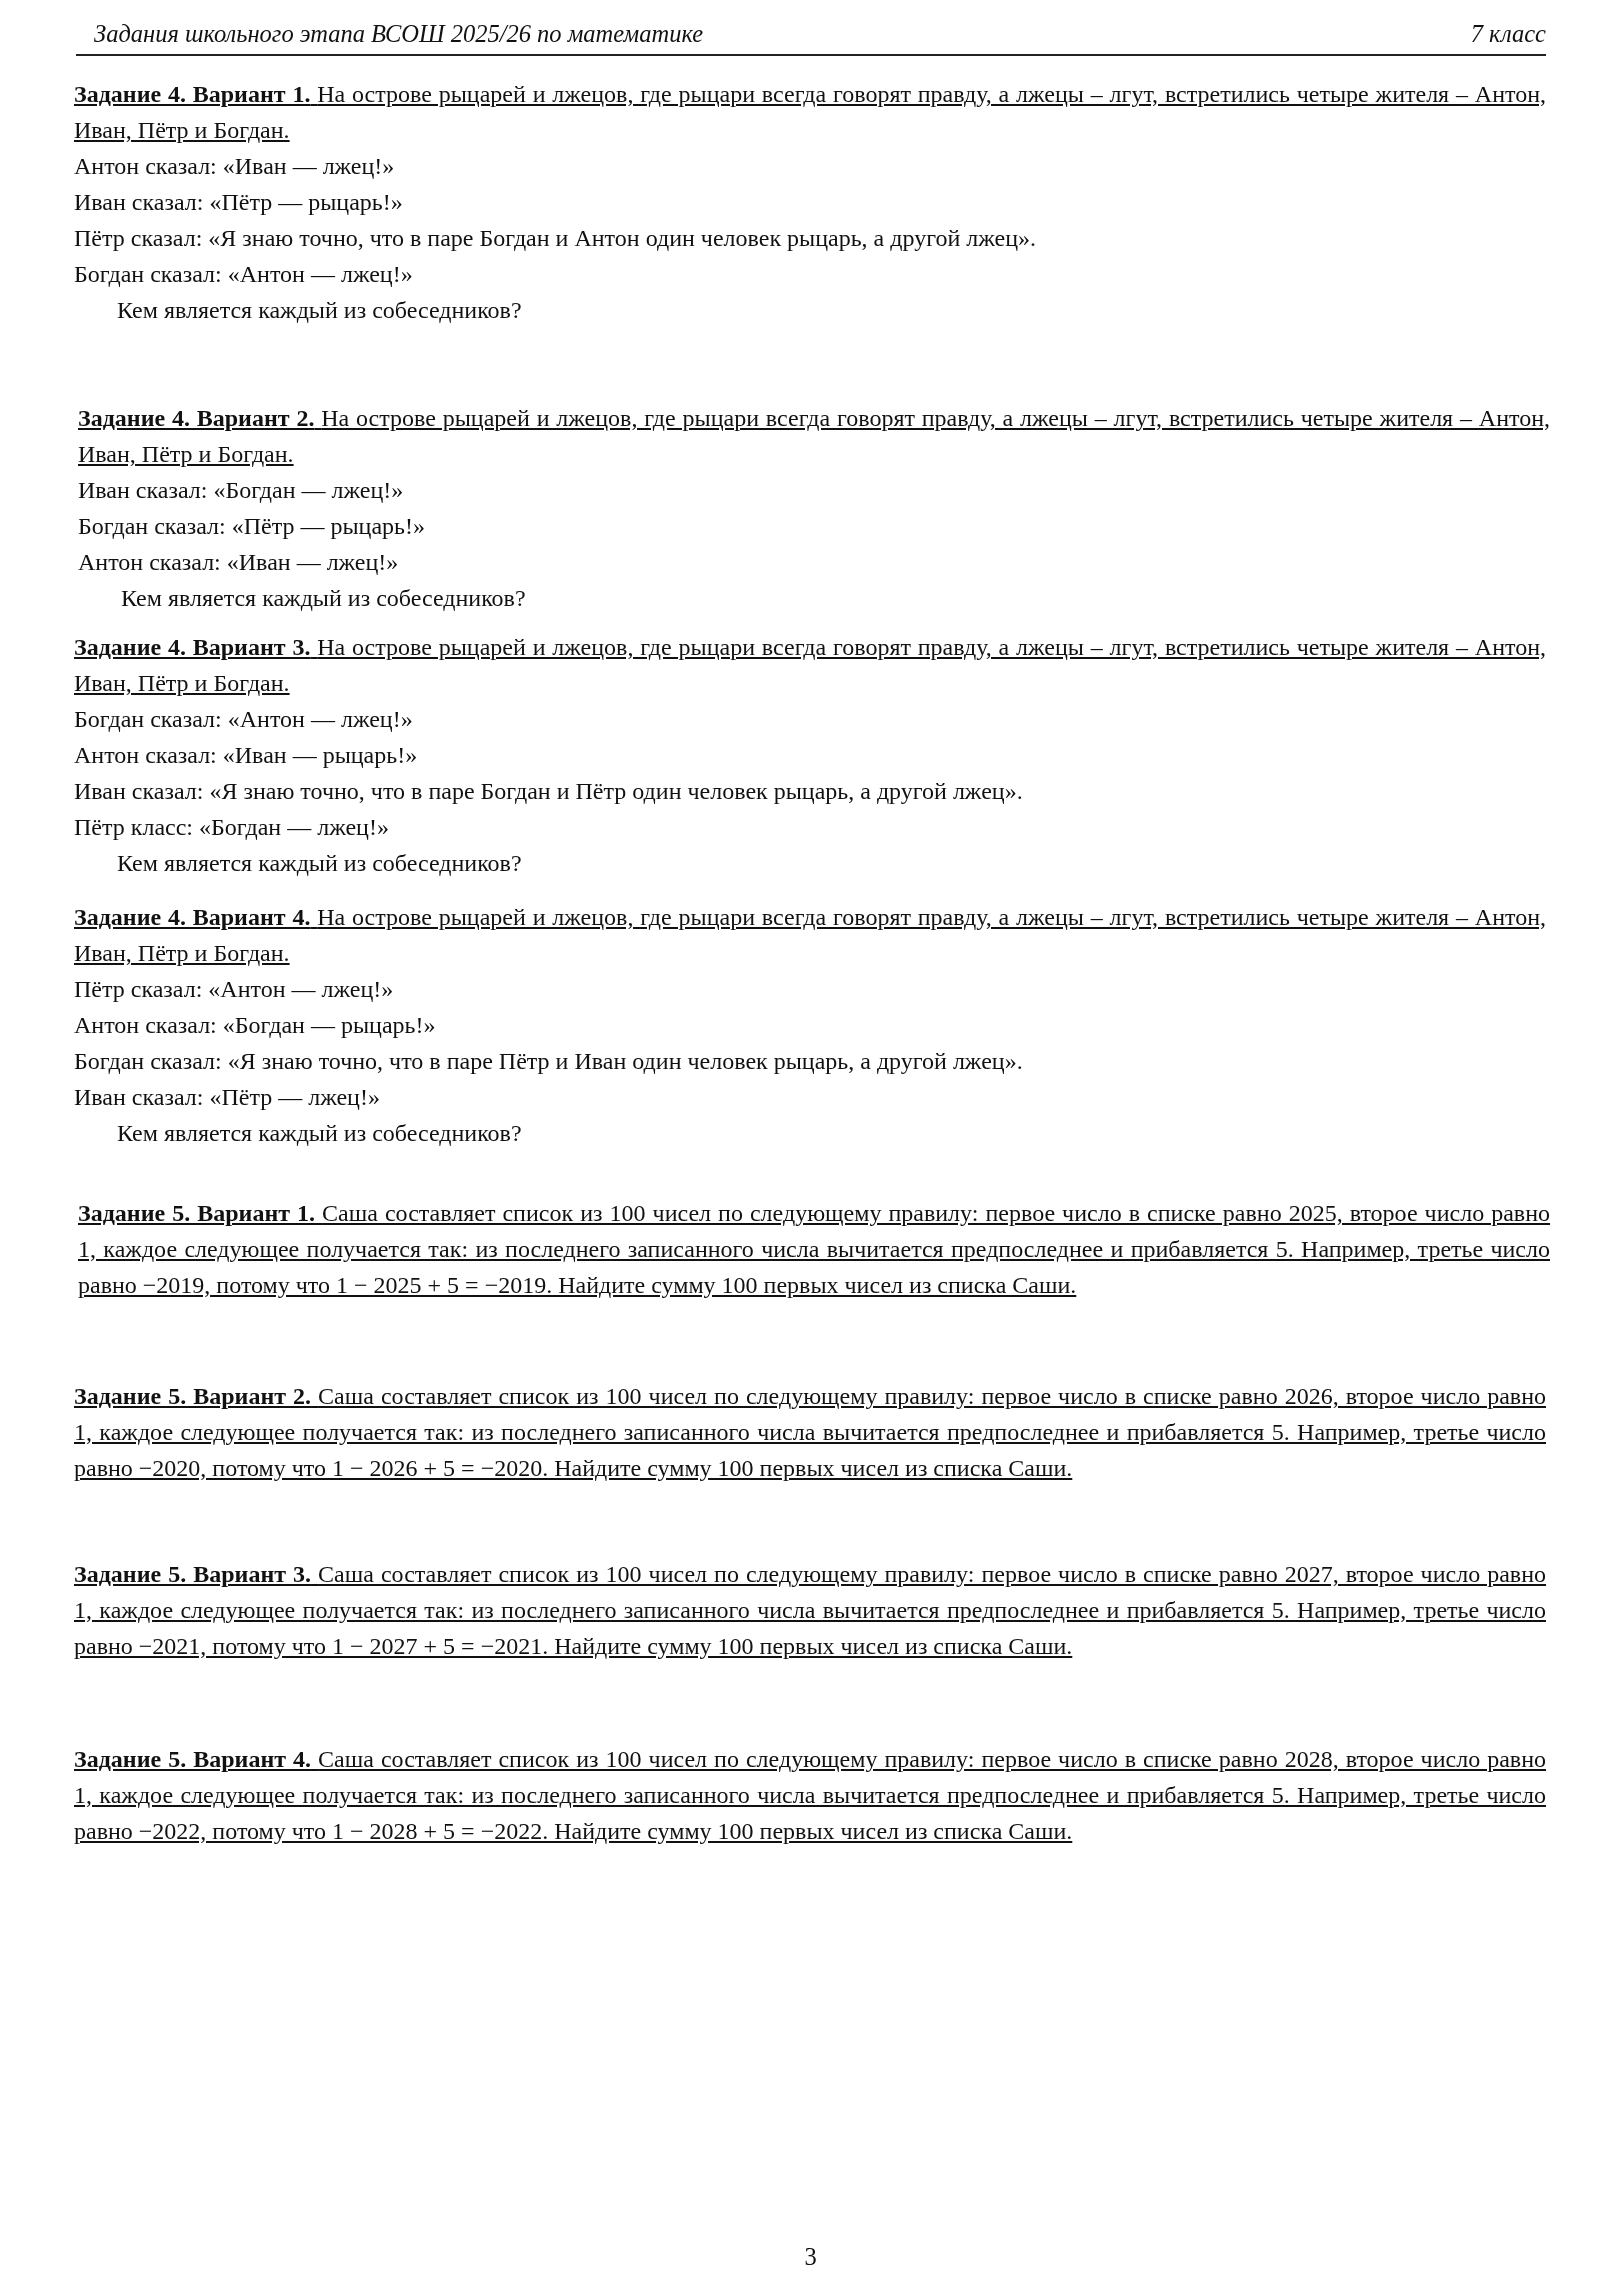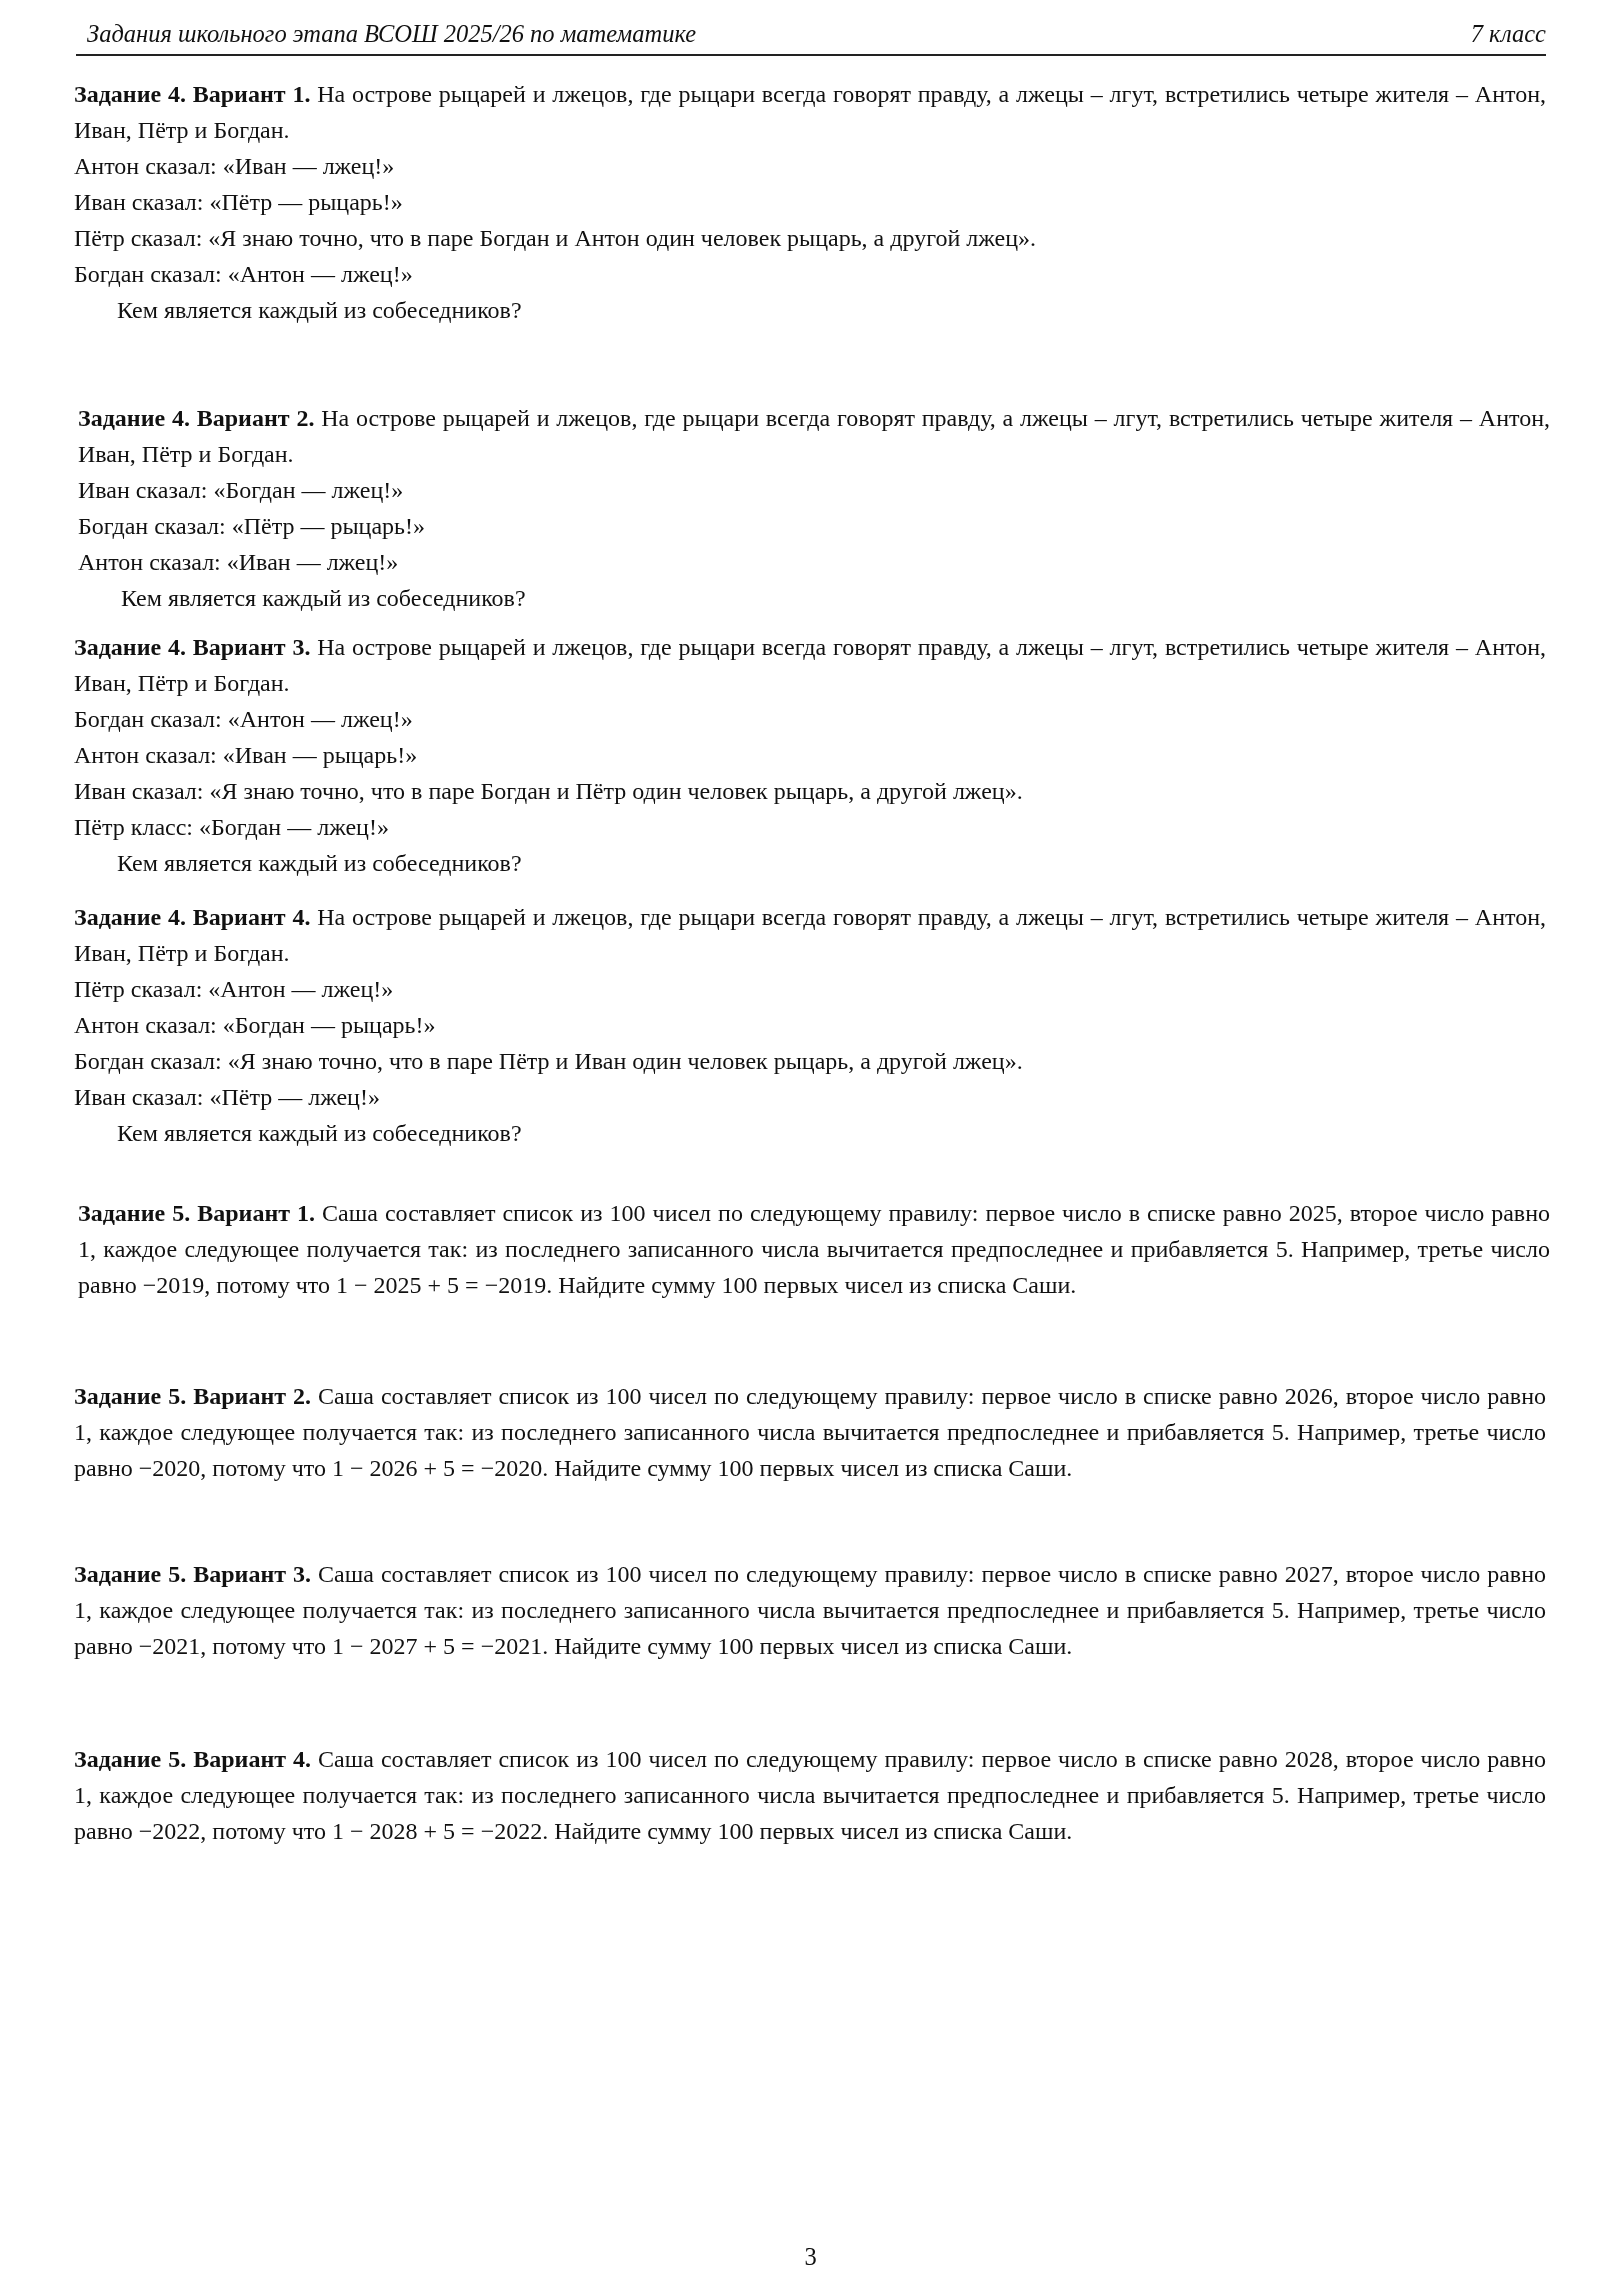--- a/index.html
+++ b/index.html
@@ -1,26 +1,26 @@
 <!DOCTYPE html>
 <html><head>
 <meta charset="utf-8">
 <style>
   html, body { margin: 0; padding: 0; background: #ffffff; }
   body { width: 1621px; height: 2293px; position: relative; overflow: hidden;
          font-family: "Liberation Serif", "DejaVu Serif", serif; color: #111111; }
   .header { position: absolute; left: 76px; top: 17.6px; width: 1470px; height: 36px;
             border-bottom: 2px solid #222; }
   .header-left, .header-right { position: absolute; top: 2px; font-style: italic; font-size: 24.5px; }
-  .header-left { left: 11px; }
+  .header-left { left: 18px; }
   .header-right { right: 0; }
   .block { position: absolute; left: 74px; width: 1472px; font-size: 24px; line-height: 36px; }
   .block p { margin: 0; }
   .title { font-weight: bold; }
-  .para { text-align: justify; }
+  .para { text-align: justify; text-decoration: underline; }
   .indent { padding-left: 43px; }
   .page-number { position: absolute; left: 0; width: 1621px; top: 2243px; text-align: center; font-size: 24.5px; }
 </style>
 </head>
 <body>
 
 <div class="header">
   <span class="header-left">Задания школьного этапа ВСОШ 2025/26 по математике</span>
   <span class="header-right">7 класс</span>
 </div>

